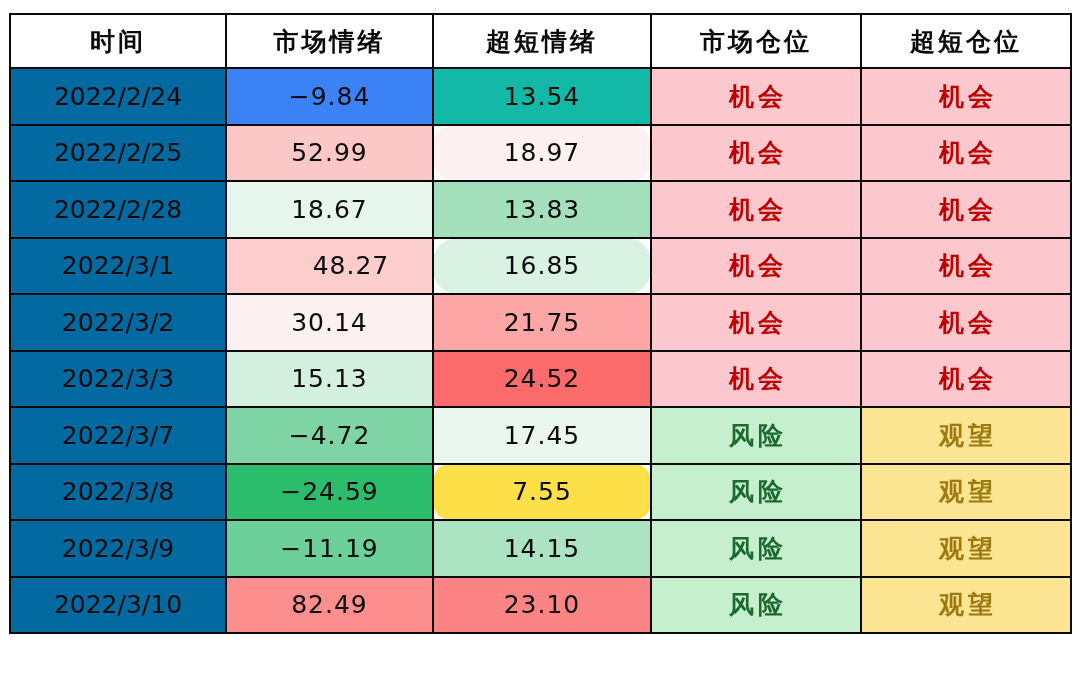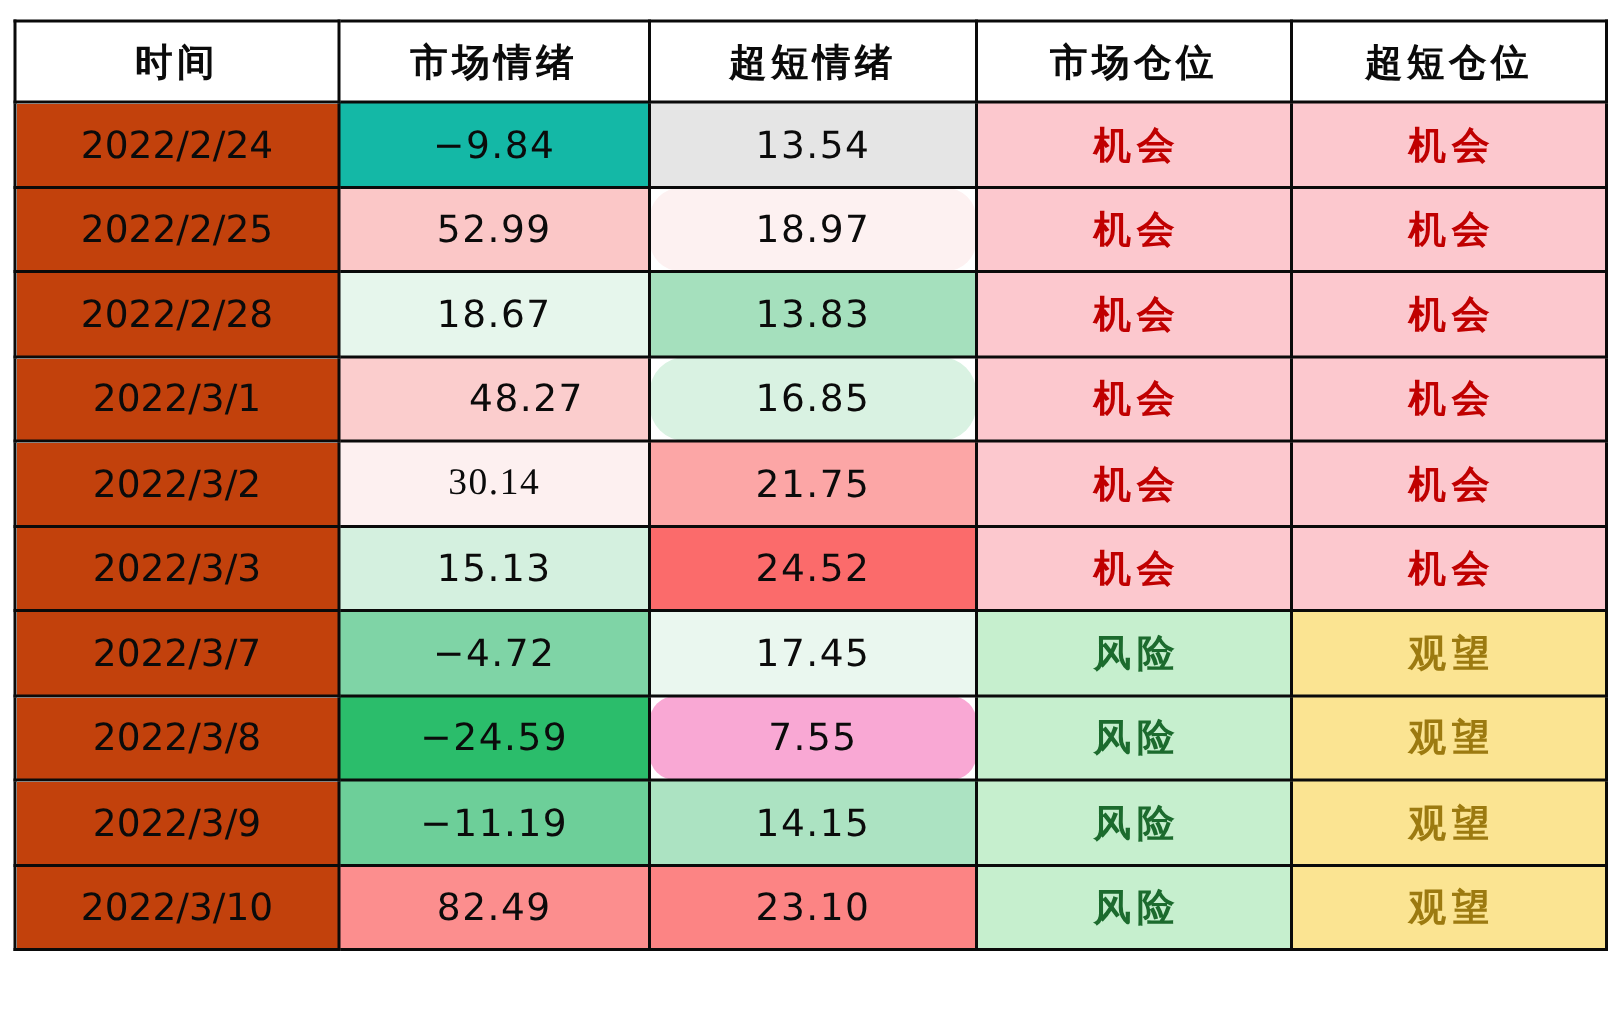--- a/index.html
+++ b/index.html
@@ -49,21 +49,21 @@
     font-size: 25px;
     letter-spacing: 3px;
     color: #0b0b0b;
   }
   table.grid tbody td {
     height: 54.5px;
     font-size: 25px;
     color: #0b0b0b;
   }
   td.date-cell {
-    background: #c2410c;
+    background: #0369a1;
     font-family: "DejaVu Sans", "Liberation Sans", sans-serif;
     font-size: 24px;
     letter-spacing: 0px;
     color: #0b0b0b;
   }
   td.num-cell {
     font-family: "DejaVu Sans", "Liberation Sans", sans-serif;
     font-size: 24px;
     letter-spacing: 1px;
     color: #0b0b0b;
@@ -93,22 +93,22 @@
         <th>时间</th>
         <th>市场情绪</th>
         <th>超短情绪</th>
         <th>市场仓位</th>
         <th>超短仓位</th>
       </tr>
     </thead>
     <tbody id="tbody">
         <tr>
           <td class="date-cell">2022/2/24</td>
-          <td class="num-cell" style="background: #14b8a6;">−9.84</td>
-          <td class="num-cell" style="background: #e5e5e5;">13.54</td>
+          <td class="num-cell" style="background: #3b82f6;">−9.84</td>
+          <td class="num-cell" style="background: #14b8a6;">13.54</td>
           <td class="pos-cell" style="background: rgb(252, 200, 206); color: rgb(192, 0, 0);">机会</td>
           <td class="pos-cell" style="background: rgb(252, 200, 206); color: rgb(192, 0, 0);">机会</td>
         </tr>
         <tr>
           <td class="date-cell">2022/2/25</td>
           <td class="num-cell" style="background: rgb(251, 199, 199);">52.99</td>
           <td class="num-cell" style="background: rgb(253, 241, 241); border-radius: 21px;">18.97</td>
           <td class="pos-cell" style="background: rgb(252, 200, 206); color: rgb(192, 0, 0);">机会</td>
           <td class="pos-cell" style="background: rgb(252, 200, 206); color: rgb(192, 0, 0);">机会</td>
         </tr>
@@ -121,21 +121,21 @@
         </tr>
         <tr>
           <td class="date-cell">2022/3/1</td>
           <td class="num-cell" style="background: rgb(251, 205, 205); padding-left: 43px;">48.27</td>
           <td class="num-cell" style="background: rgb(217, 242, 226); border-radius: 24px;">16.85</td>
           <td class="pos-cell" style="background: rgb(252, 200, 206); color: rgb(192, 0, 0);">机会</td>
           <td class="pos-cell" style="background: rgb(252, 200, 206); color: rgb(192, 0, 0);">机会</td>
         </tr>
         <tr>
           <td class="date-cell">2022/3/2</td>
-          <td class="num-cell" style="background: rgb(253, 240, 240); font-family: Liberation Serif, serif;">30.14</td>
+          <td class="num-cell" style="background: rgb(253, 240, 240);">30.14</td>
           <td class="num-cell" style="background: rgb(252, 166, 166);">21.75</td>
           <td class="pos-cell" style="background: rgb(252, 200, 206); color: rgb(192, 0, 0);">机会</td>
           <td class="pos-cell" style="background: rgb(252, 200, 206); color: rgb(192, 0, 0);">机会</td>
         </tr>
         <tr>
           <td class="date-cell">2022/3/3</td>
           <td class="num-cell" style="background: rgb(212, 240, 223);">15.13</td>
           <td class="num-cell" style="background: rgb(251, 107, 107);">24.52</td>
           <td class="pos-cell" style="background: rgb(252, 200, 206); color: rgb(192, 0, 0);">机会</td>
           <td class="pos-cell" style="background: rgb(252, 200, 206); color: rgb(192, 0, 0);">机会</td>
@@ -143,21 +143,21 @@
         <tr>
           <td class="date-cell">2022/3/7</td>
           <td class="num-cell" style="background: rgb(127, 212, 166);">−4.72</td>
           <td class="num-cell" style="background: rgb(234, 247, 239);">17.45</td>
           <td class="pos-cell" style="background: rgb(198, 239, 206); color: rgb(28, 107, 46);">风险</td>
           <td class="pos-cell" style="background: rgb(251, 228, 146); color: rgb(156, 122, 16);">观望</td>
         </tr>
         <tr>
           <td class="date-cell">2022/3/8</td>
           <td class="num-cell" style="background: rgb(43, 189, 107);">−24.59</td>
-          <td class="num-cell" style="background: #f9a8d4; border-radius: 17px;">7.55</td>
+          <td class="num-cell" style="background: #fde047; border-radius: 17px;">7.55</td>
           <td class="pos-cell" style="background: rgb(198, 239, 206); color: rgb(28, 107, 46);">风险</td>
           <td class="pos-cell" style="background: rgb(251, 228, 146); color: rgb(156, 122, 16);">观望</td>
         </tr>
         <tr>
           <td class="date-cell">2022/3/9</td>
           <td class="num-cell" style="background: rgb(109, 207, 153);">−11.19</td>
           <td class="num-cell" style="background: rgb(172, 227, 194);">14.15</td>
           <td class="pos-cell" style="background: rgb(198, 239, 206); color: rgb(28, 107, 46);">风险</td>
           <td class="pos-cell" style="background: rgb(251, 228, 146); color: rgb(156, 122, 16);">观望</td>
         </tr>

